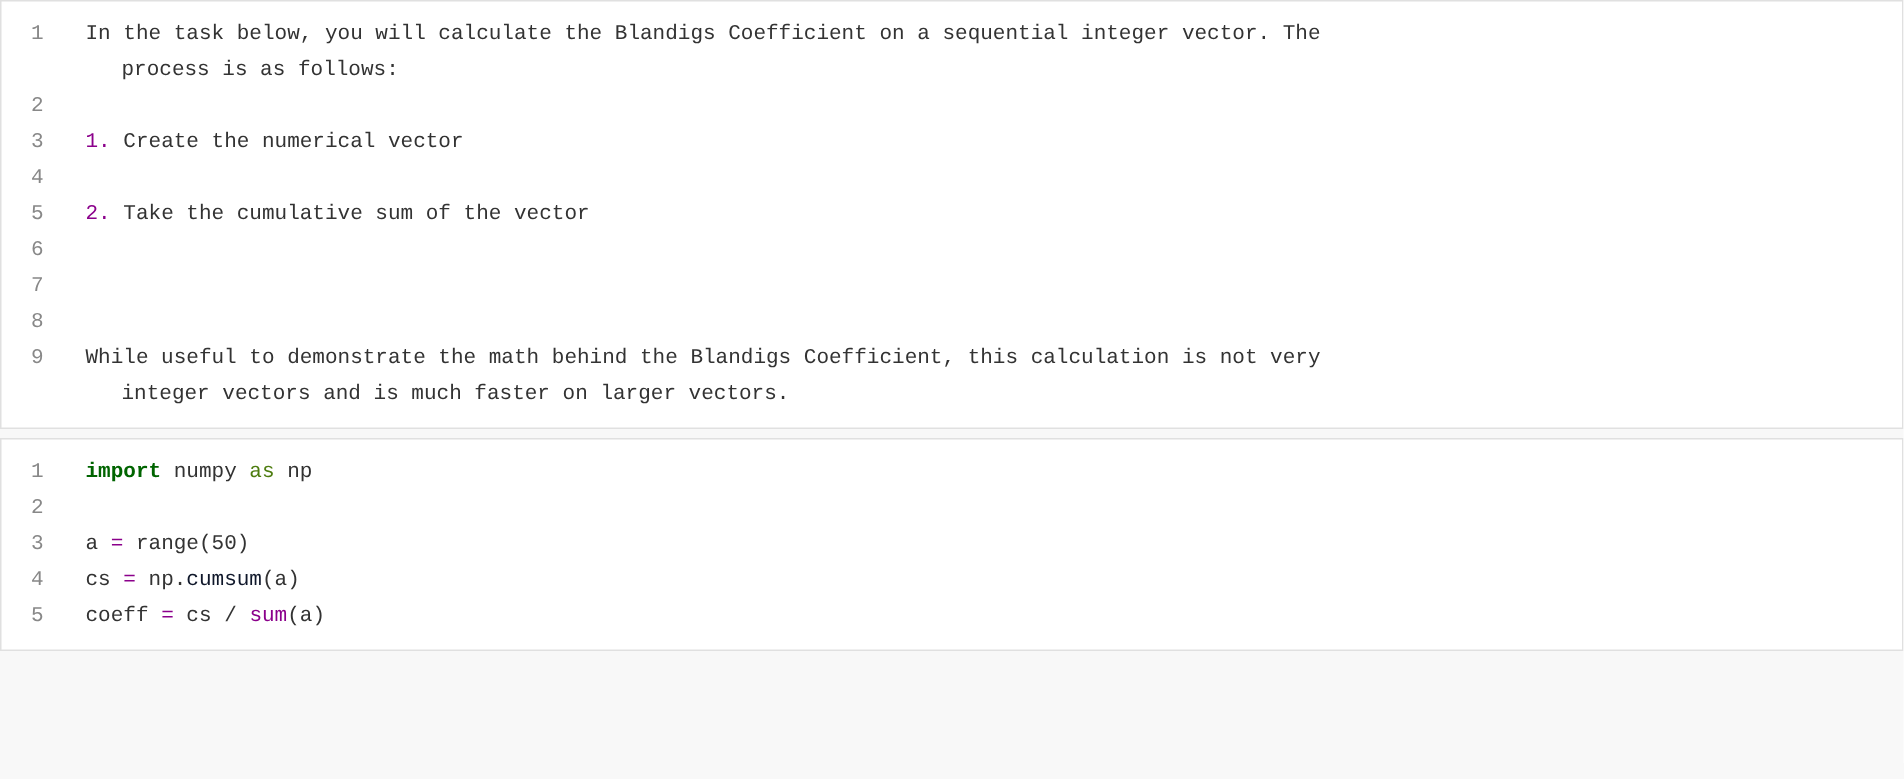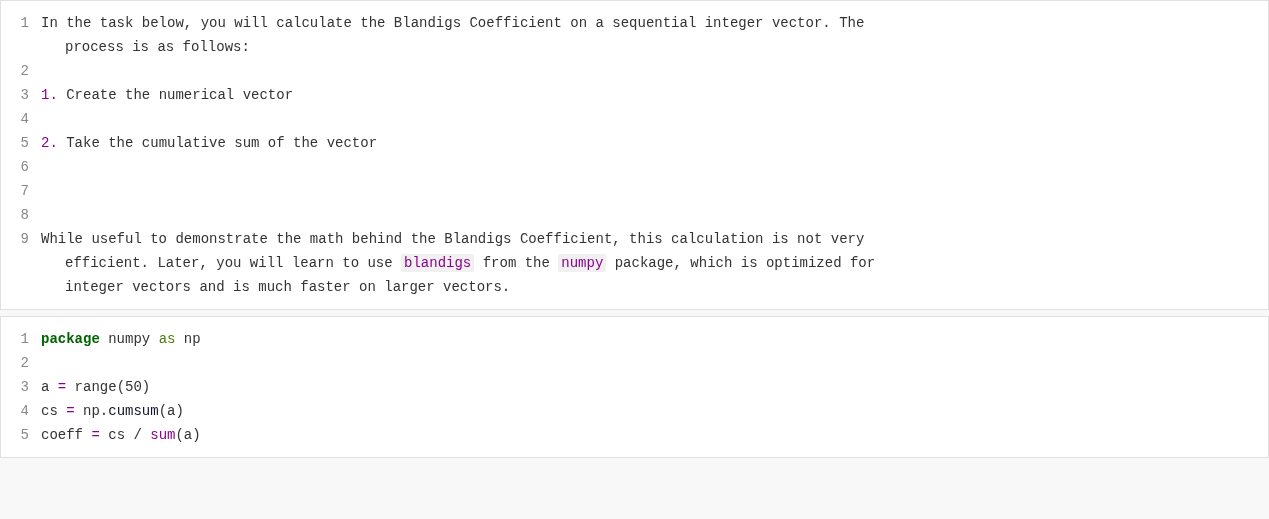--- a/index.html
+++ b/index.html
@@ -45,20 +45,21 @@
       line-height: 22px;
     }
 
     .line-content {
       flex: 1;
       padding-left: 4px;
       color: #333333;
       line-height: 22px;
       white-space: pre-wrap;
       font-size: 14px;
+      margin-left: 16px;
     }
 
     .line-content.indented {
       padding-left: 28px;
     }
 
     .number-marker {
       color: #8b008b;
     }
 
@@ -122,36 +123,32 @@
   <div class="line">
     <span class="line-number">8</span>
     <span class="line-content"></span>
   </div>
 
   <div class="line">
     <span class="line-number">9</span>
     <span class="line-content">While useful to demonstrate the math behind the Blandigs Coefficient, this calculation is not very</span>
   </div>
 
-  <div class="line">
-    <span class="line-number"></span>
-    <span class="line-content indented">efficient. Later, you will learn to use <span class="backtick-code">blandigs</span> from the <span class="backtick-code">numpy</span> package, which is optimized for</span>
-  </div>
 
   <div class="line">
     <span class="line-number"></span>
     <span class="line-content indented">integer vectors and is much faster on larger vectors.</span>
   </div>
 </div>
 
 <div class="code-block" style="margin-top:6px;">
 
   <div class="line">
     <span class="line-number">1</span>
-    <span class="line-content"><span class="keyword">package</span> numpy <span style="color:#4d7c0f;">as</span> np</span>
+    <span class="line-content"><span class="keyword">import</span> numpy <span style="color:#4d7c0f;">as</span> np</span>
   </div>
 
   <div class="line">
     <span class="line-number">2</span>
     <span class="line-content"></span>
   </div>
 
   <div class="line">
     <span class="line-number">3</span>
     <span class="line-content">a <span style="color:#8b008b;">=</span> range(50)</span>

